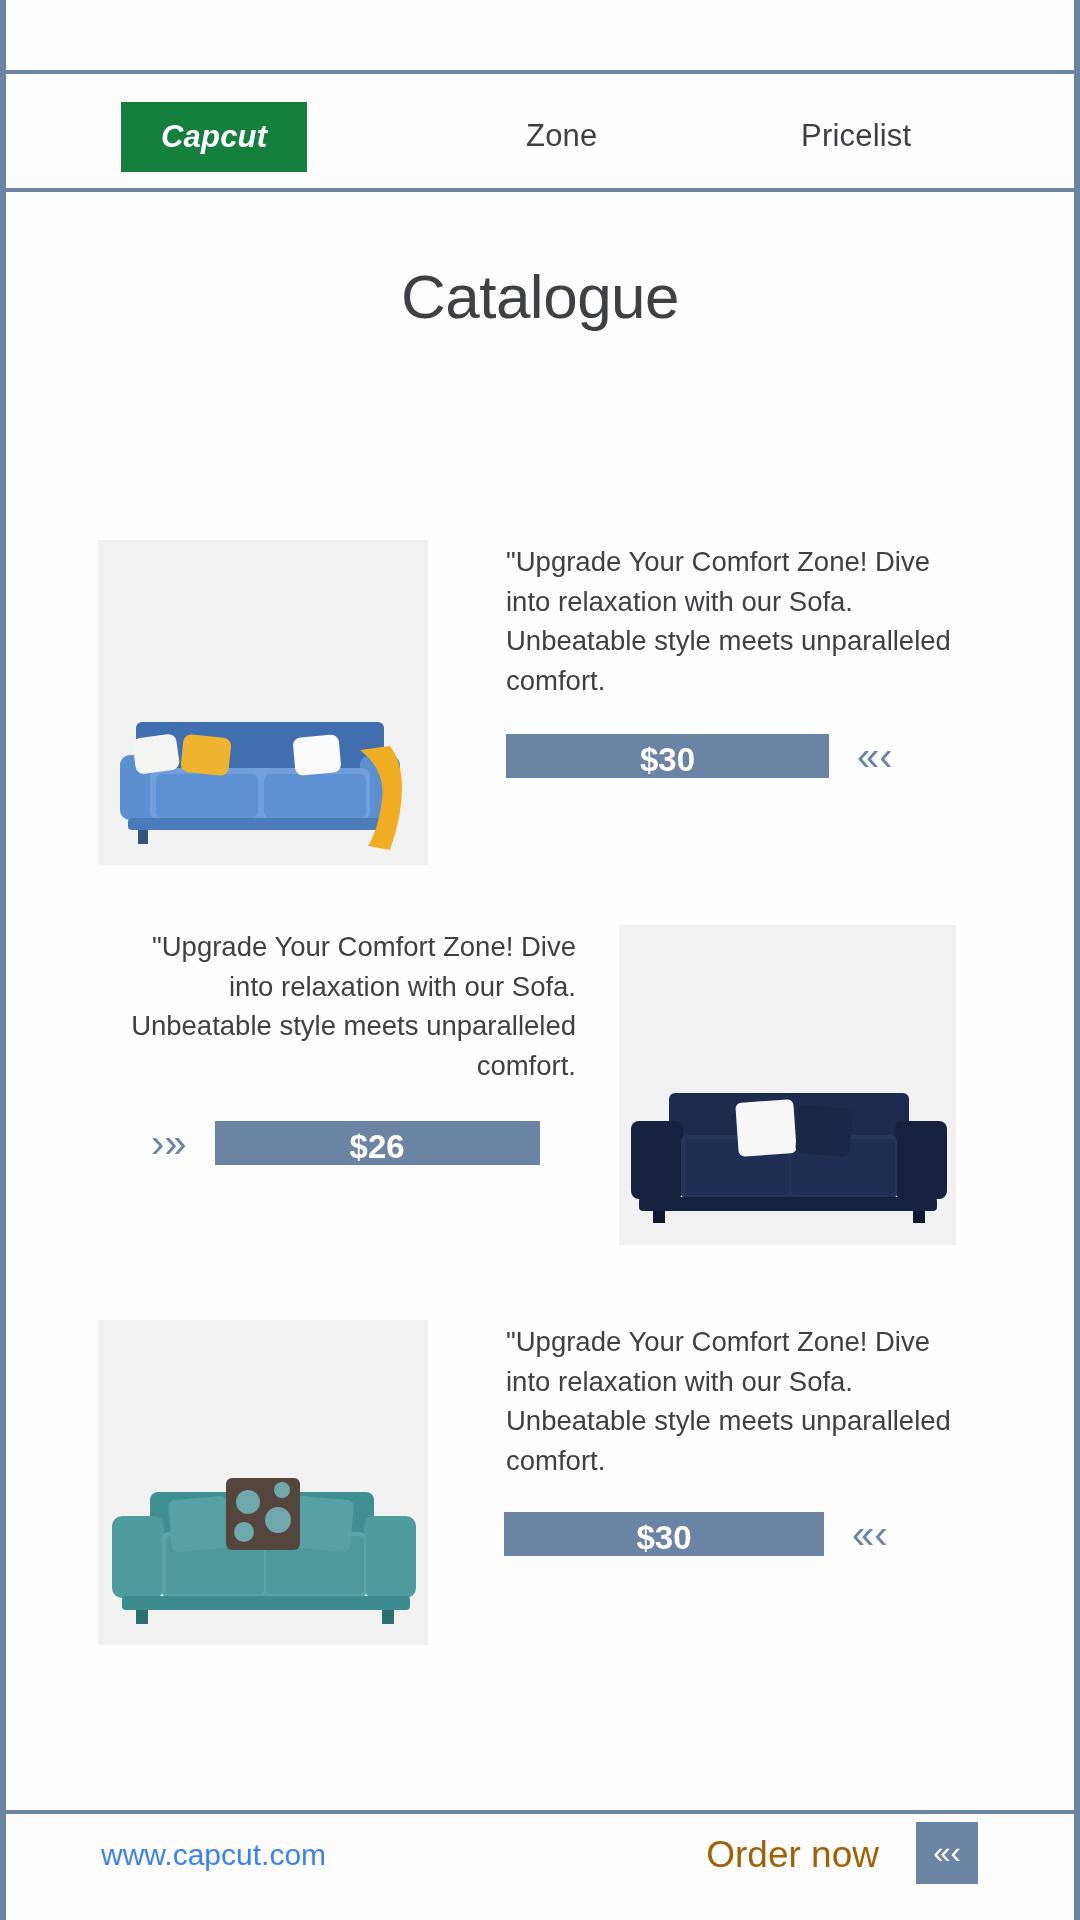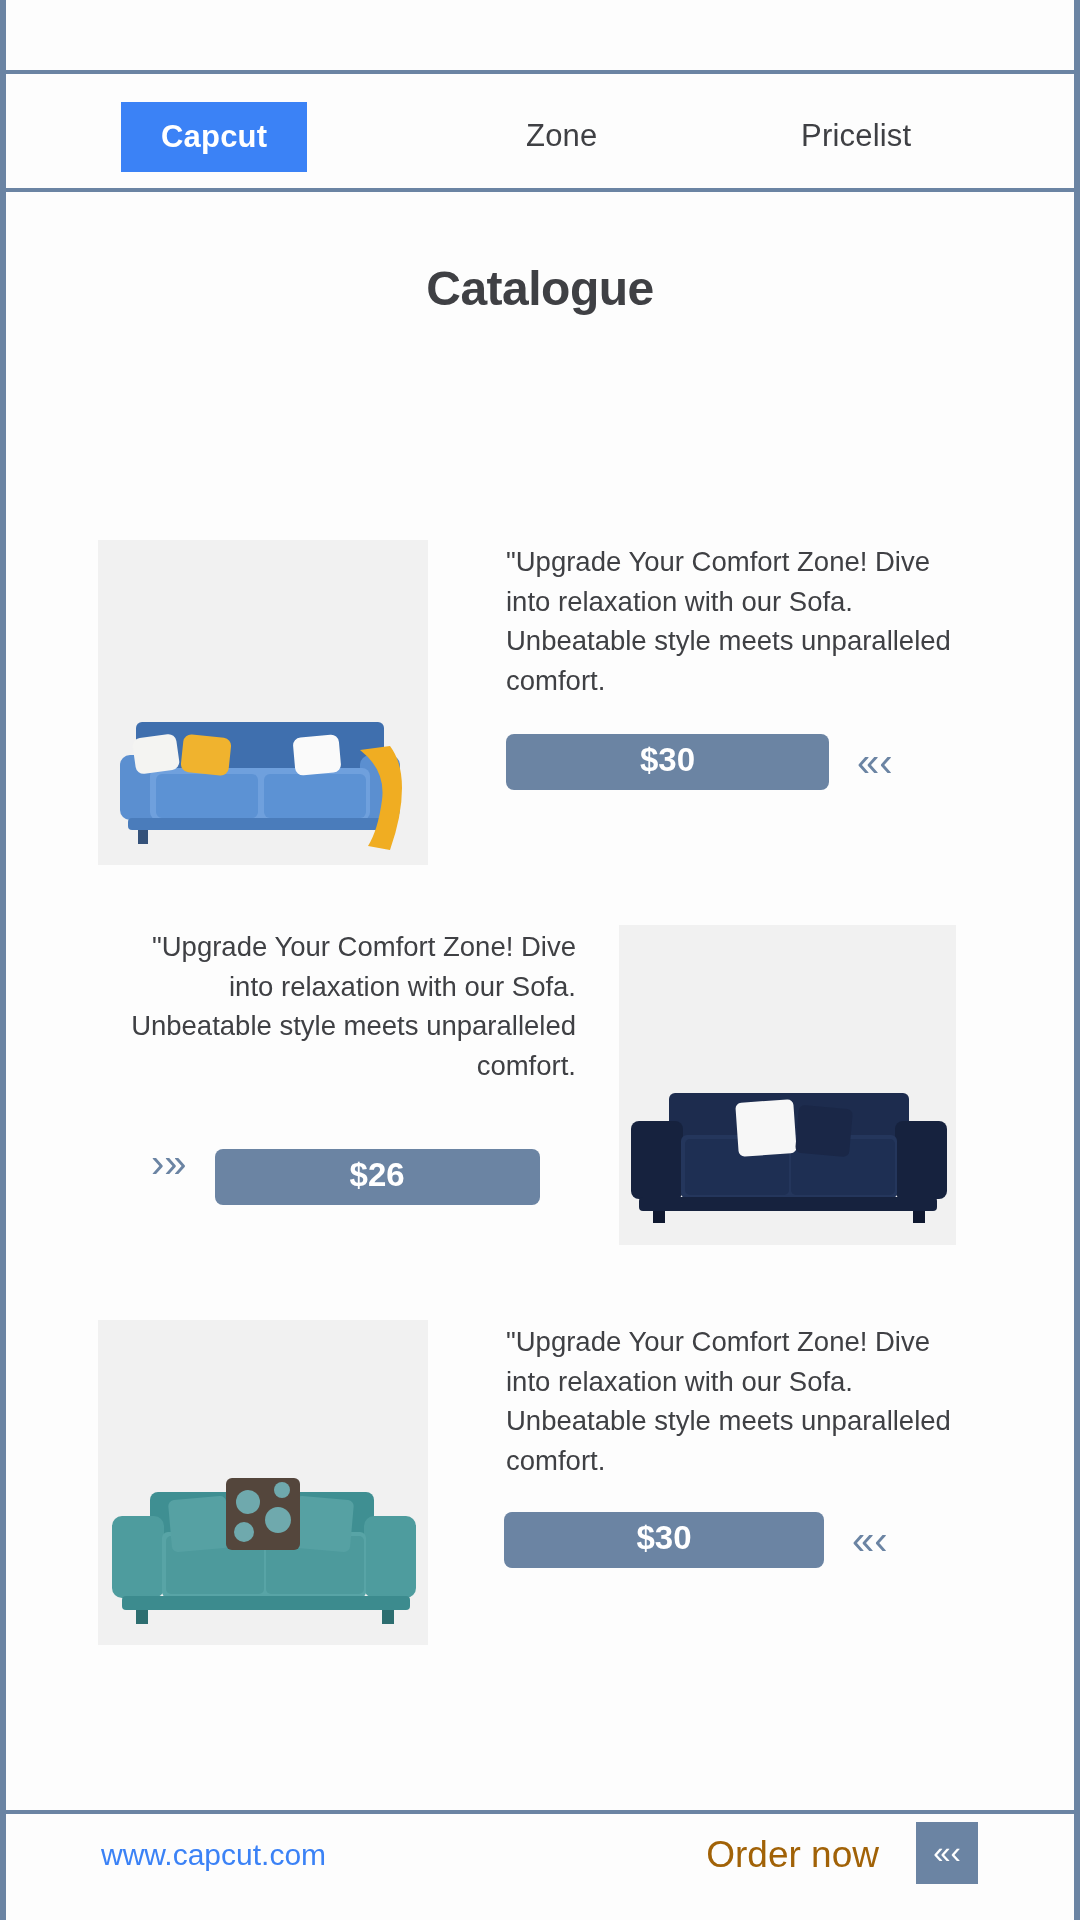--- a/index.html
+++ b/index.html
@@ -35,24 +35,25 @@
     box-sizing: border-box;
     display: flex;
     align-items: center;
   }
   .nav-item {
     font-size: 31px;
     color: #3f4044;
     letter-spacing: 0.2px;
   }
   .nav-item.active {
-    background: #3b82f6;
+    background: #15803d;
     color: #ffffff;
     padding: 17px 40px;
     font-weight: bold;
+    font-style: italic;
   }
   .nav-pos-1 { position: absolute; left: 115px; top: 28px; }
   .nav-pos-2 { position: absolute; left: 520px; top: 44px; }
   .nav-pos-3 { position: absolute; left: 795px; top: 44px; }
 
   
   .title-wrap {
     position: absolute;
     top: 258px;
     left: 0;
@@ -60,22 +61,22 @@
     text-align: center;
   }
   .title-main {
     font-size: 108px;
     font-weight: bold;
     color: #7891ad;
     line-height: 1.0;
     letter-spacing: -1px;
   }
   .title-sub {
-    font-size: 48px;
-    font-weight: bold;
+    font-size: 62px;
+    font-weight: normal;
     color: #3f4044;
     line-height: 1.05;
     margin-top: 6px;
     letter-spacing: -0.5px;
   }
 
   
   .product {
     position: absolute;
     width: 100%;
@@ -108,22 +109,21 @@
     display: flex;
     align-items: center;
   }
   .price-btn {
     background: #6b84a3;
     color: #ffffff;
     font-size: 33px;
     font-weight: bold;
     text-align: center;
     line-height: 52px;
-    height: 56px;
-    border-radius: 8px;
+    height: 44px;
   }
   .chev {
     color: #6b84a3;
     font-size: 40px;
     line-height: 1;
   }
 
   
   .footer {
     position: absolute;
@@ -215,21 +215,21 @@
         <rect x="20" y="272" width="298" height="14" rx="4" fill="#16223e"></rect>
         <rect x="34" y="286" width="12" height="12" fill="#0f1830"></rect>
         <rect x="294" y="286" width="12" height="12" fill="#0f1830"></rect>
         <rect x="118" y="176" width="58" height="54" rx="6" fill="#f7f7f7" transform="rotate(-4 147 203)"></rect>
         <rect x="178" y="182" width="54" height="48" rx="6" fill="#1a2747" transform="rotate(5 205 206)"></rect>
       </svg>
     </div>
     <div class="desc desc-left">"Upgrade Your Comfort Zone! Dive into relaxation with our Sofa. Unbeatable style meets unparalleled comfort.</div>
     <div class="pricerow" style="left:145px; top:196px;">
       <div class="chev" style="margin-right:28px;">›»</div>
-      <div class="price-btn" style="width:325px;margin-top:28px;">$26</div>
+      <div class="price-btn" style="width:325px;">$26</div>
     </div>
   </div>
 
   <div class="product p3">
     <div class="thumb thumb-left">
       <svg viewBox="0 0 330 325" width="330" height="325">
         <rect x="0" y="0" width="330" height="325" fill="#f1f1f1"></rect>
         <rect x="52" y="172" width="224" height="62" rx="8" fill="#3f8f92"></rect>
         <rect x="14" y="196" width="52" height="82" rx="10" fill="#4e9c9e"></rect>
         <rect x="266" y="196" width="52" height="82" rx="10" fill="#4e9c9e"></rect>

